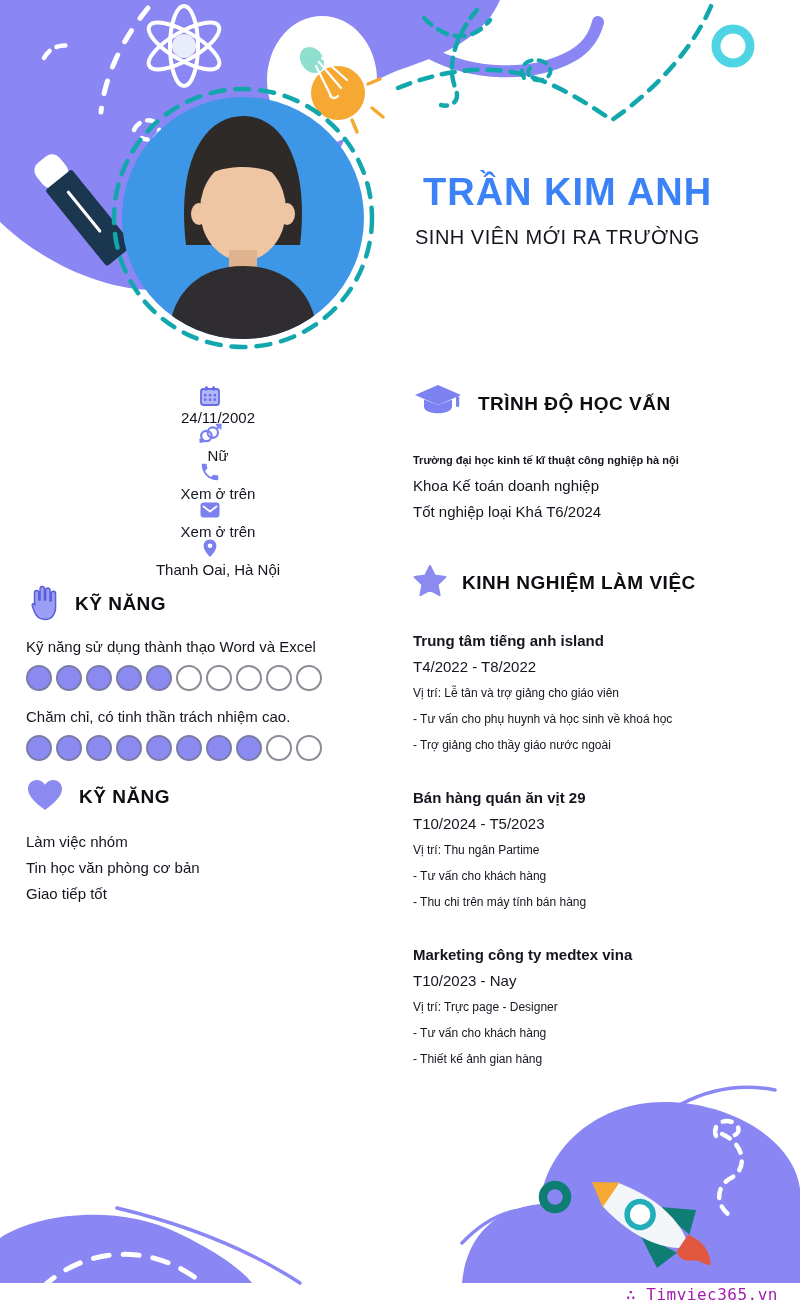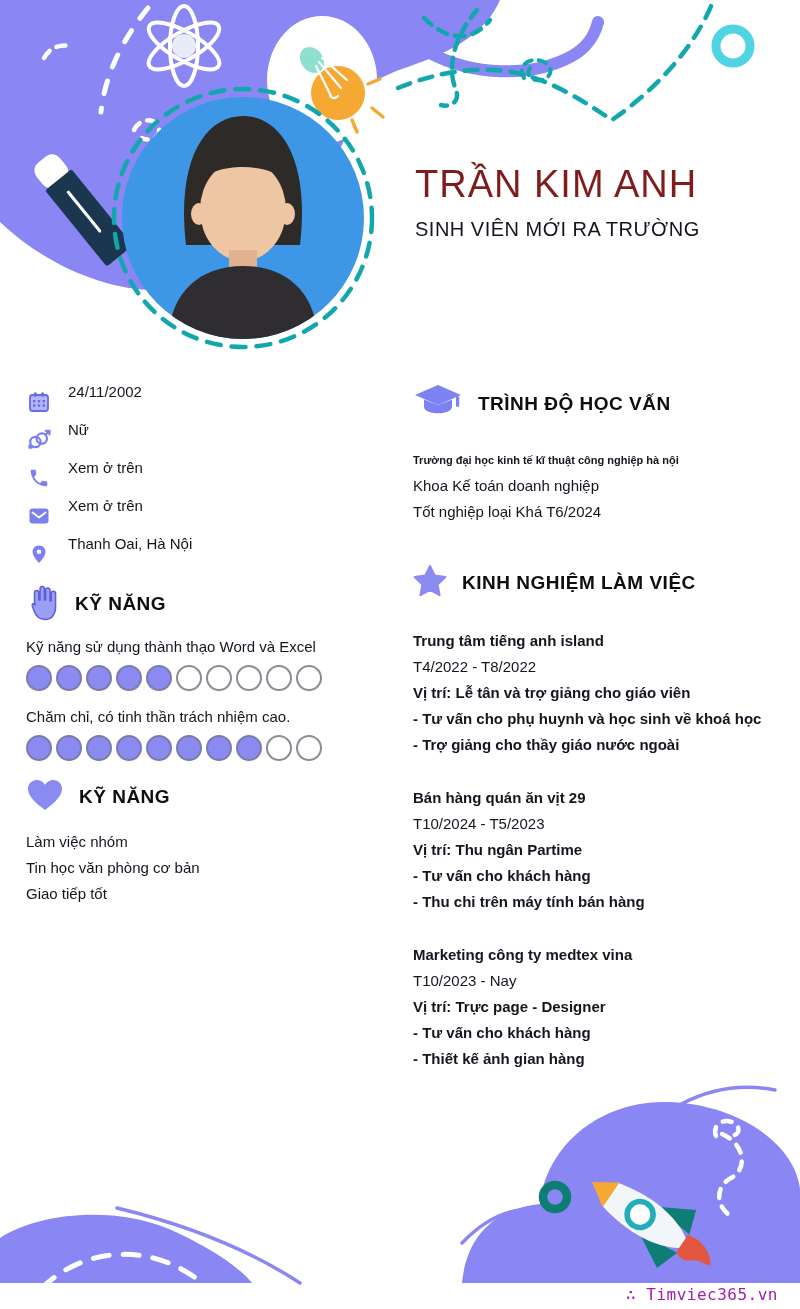--- a/index.html
+++ b/index.html
@@ -4,30 +4,30 @@
 <style>
   html,body{margin:0;padding:0;background:#fff;}
   .page{position:relative;width:800px;height:1309px;background:#fff;overflow:hidden;
         font-family:"Liberation Sans","DejaVu Sans",sans-serif;color:#15151f;}
   .deco{position:absolute;left:0;pointer-events:none;}
   .deco-top{top:0;}
   .deco-bottom{top:1074px;}
 
   
   .name-block{position:absolute;left:415px;top:163px;width:370px;}
-  .name-block h1{margin:0;font-size:38px;font-weight:normal;letter-spacing:1px;color:#7f1d1d;}
+  .name-block h1{margin:8px;font-size:38px;font-weight:bold;letter-spacing:1px;color:#3b82f6;}
   .name-block .subtitle{margin-top:12px;font-size:20px;letter-spacing:.5px;color:#15151f;}
 
   
   .left-col{position:absolute;left:26px;top:383px;width:368px;}
   .right-col{position:absolute;left:413px;top:383px;width:387px;}
 
   
   .contact{list-style:none;margin:0;padding:0;}
-  .contact li{display:flex;height:38px;}
+  .contact li{display:flex;align-items:center;height:38px;flex-direction:column;}
   .cicon{width:26px;display:flex;justify-content:center;align-items:center;flex:0 0 26px;}
   .ctext{margin-left:16px;font-size:15px;}
 
   
   .sec-head{display:flex;align-items:center;gap:15px;}
   .sec-head h2{margin:0;font-size:19px;font-weight:bold;letter-spacing:.5px;color:#0d0d12;}
   .sh-skill{margin-top:9px;}
   .sh-heart{margin-top:17px;}
   .sh-edu{margin-top:0;}
   .sh-exp{margin-top:39px;}
@@ -45,21 +45,21 @@
 
   
   .edu-school{margin-top:22px;font-size:11px;font-weight:bold;line-height:26px;white-space:nowrap;}
   .edu-line{font-size:15px;line-height:26px;}
 
   
   .jobs{margin-top:27px;}
   .job{margin-bottom:27px;}
   .job-title{font-size:15px;font-weight:bold;line-height:26px;white-space:nowrap;}
   .job-period{font-size:15px;font-weight:normal;line-height:26px;}
-  .job-line{font-size:15px;line-height:26px;font-weight:bold;}
+  .job-line{font-size:12px;line-height:26px;}
 
   .watermark{position:absolute;left:626px;top:1285px;font-family:"DejaVu Sans Mono",monospace;
              font-size:16px;color:#a21caf;letter-spacing:.5px;}
 </style>
 </head>
 <body>
 
 <div class="page">
 
   <svg class="deco deco-top" width="800" height="380" viewBox="0 0 800 380">

